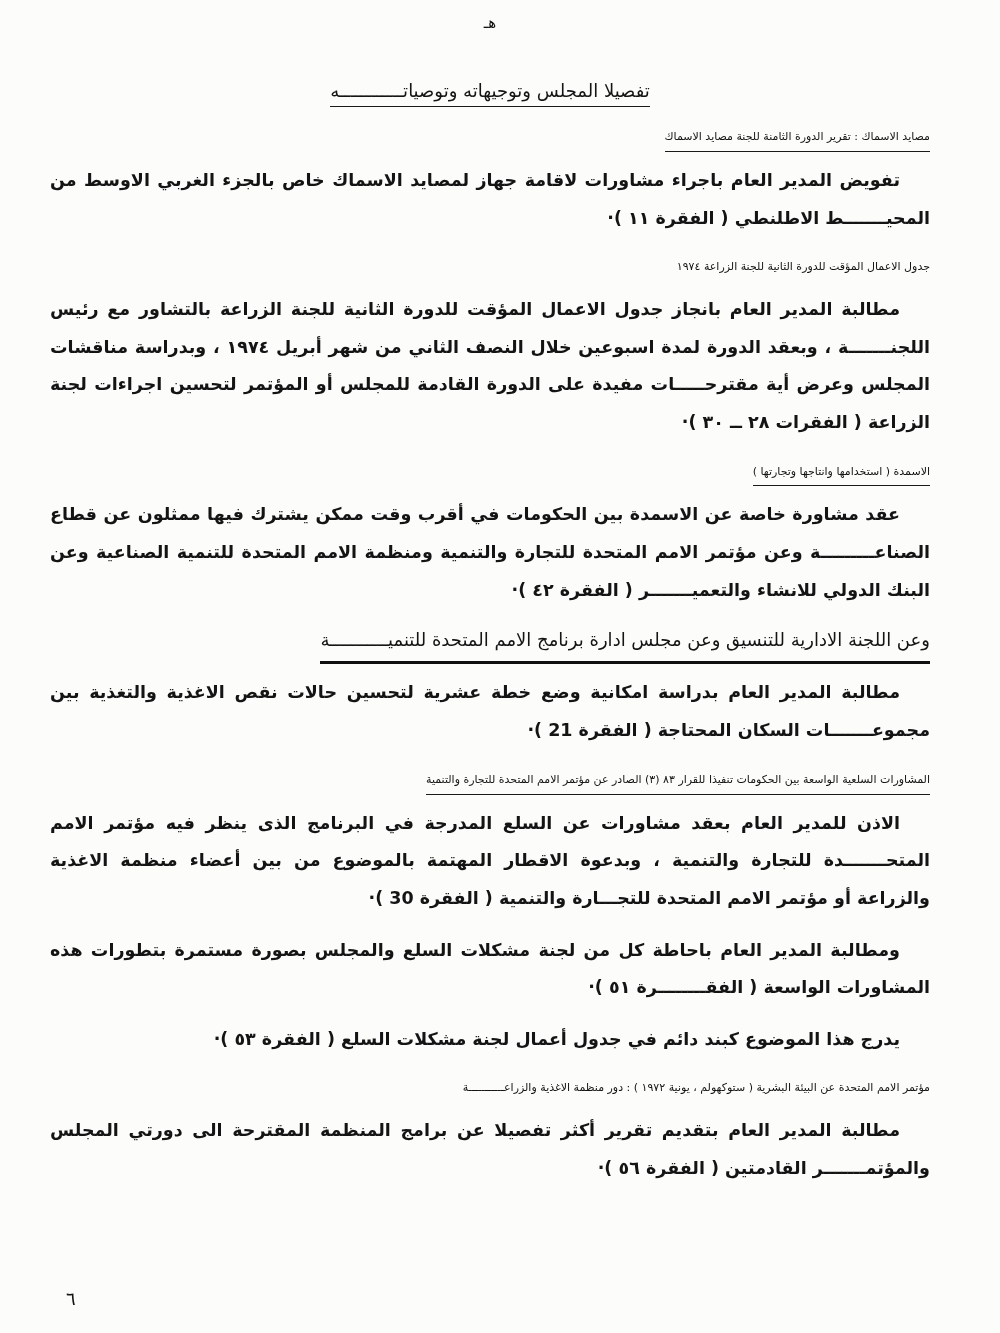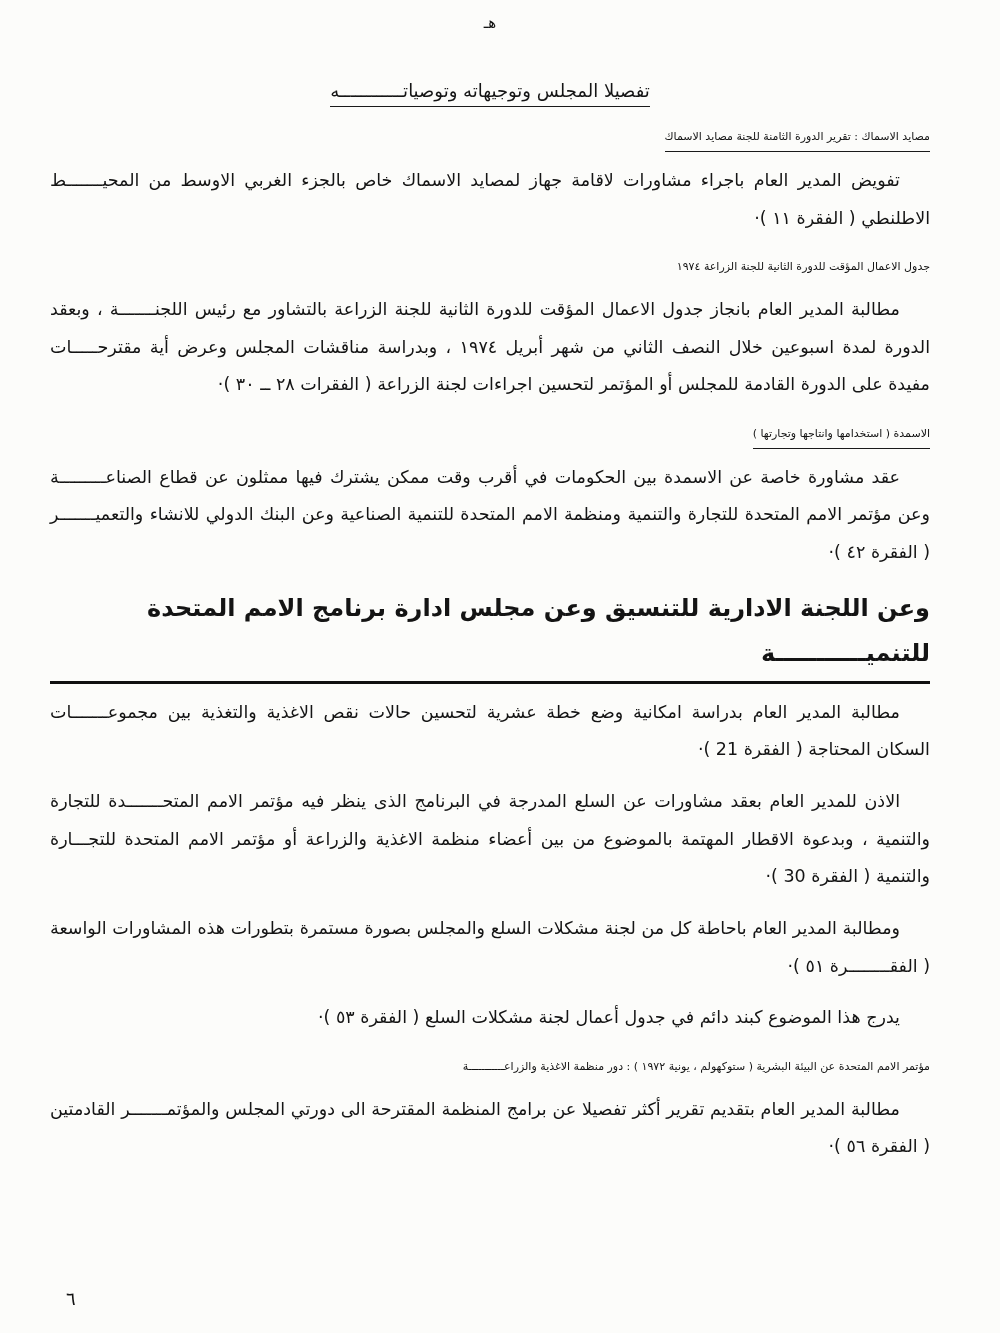--- a/index.html
+++ b/index.html
@@ -46,34 +46,35 @@
     text-align: right;
   }
   .heading .hd {
     display: inline-block;
     padding-bottom: 3px;
   }
   .heading.u .hd {
     border-bottom: 1.6px solid #1a1a1a;
   }
   .heading.major {
-    font-size: 24px;
-    font-weight: bold;
+    font-size: 18px;
+    font-weight: normal;
     margin-top: 4px;
   }
   .heading.major .hd {
     border-bottom: 3px solid #101010;
     padding-bottom: 4px;
   }
   .para {
     font-size: 17.5px;
     line-height: 2.15;
     text-align: justify;
     text-indent: 30px;
     margin: 10px 0 14px;
+    font-weight: bold;
   }
   .page-number {
     position: absolute;
     bottom: 24px;
     left: 66px;
     font-size: 18px;
   }
 </style>
 </head>
 <body>
@@ -105,20 +106,23 @@
 
     <p class="para">عقد مشاورة خاصة عن الاسمدة بين الحكومات في أقرب وقت ممكن يشترك فيها ممثلون عن قطاع الصناعـــــــــة وعن مؤتمر الامم المتحدة للتجارة والتنمية ومنظمة الامم المتحدة للتنمية الصناعية وعن البنك الدولي للانشاء والتعميـــــــر ( الفقرة ٤٢ )·</p>
 
 
     <div class="heading major">
       <span class="hd">وعن اللجنة الادارية للتنسيق وعن مجلس ادارة برنامج الامم المتحدة للتنميـــــــــــة</span>
     </div>
 
     <p class="para">مطالبة المدير العام بدراسة امكانية وضع خطة عشرية لتحسين حالات نقص الاغذية والتغذية بين مجموعـــــــات السكان المحتاجة ( الفقرة 21 )·</p>
 
+    <div class="heading u">
+      <span class="hd">المشاورات السلعية الواسعة بين الحكومات تنفيذا للقرار ٨٣ (٣) الصادر عن مؤتمر الامم المتحدة للتجارة والتنمية</span>
+    </div>
 
     <p class="para">الاذن للمدير العام بعقد مشاورات عن السلع المدرجة في البرنامج الذى ينظر فيه مؤتمر الامم المتحـــــــدة للتجارة والتنمية ، وبدعوة الاقطار المهتمة بالموضوع من بين أعضاء منظمة الاغذية والزراعة أو مؤتمر الامم المتحدة للتجـــارة والتنمية ( الفقرة 30 )·</p>
 
     <p class="para">ومطالبة المدير العام باحاطة كل من لجنة مشكلات السلع والمجلس بصورة مستمرة بتطورات هذه المشاورات الواسعة ( الفقــــــــرة ٥١ )·</p>
 
 
     <p class="para">يدرج هذا الموضوع كبند دائم في جدول أعمال لجنة مشكلات السلع ( الفقرة ٥٣ )·</p>
 
     <div class="heading">
       <span class="hd">مؤتمر الامم المتحدة عن البيئة البشرية ( ستوكهولم ، يونية ١٩٧٢ ) : دور منظمة الاغذية والزراعـــــــــــة</span>

